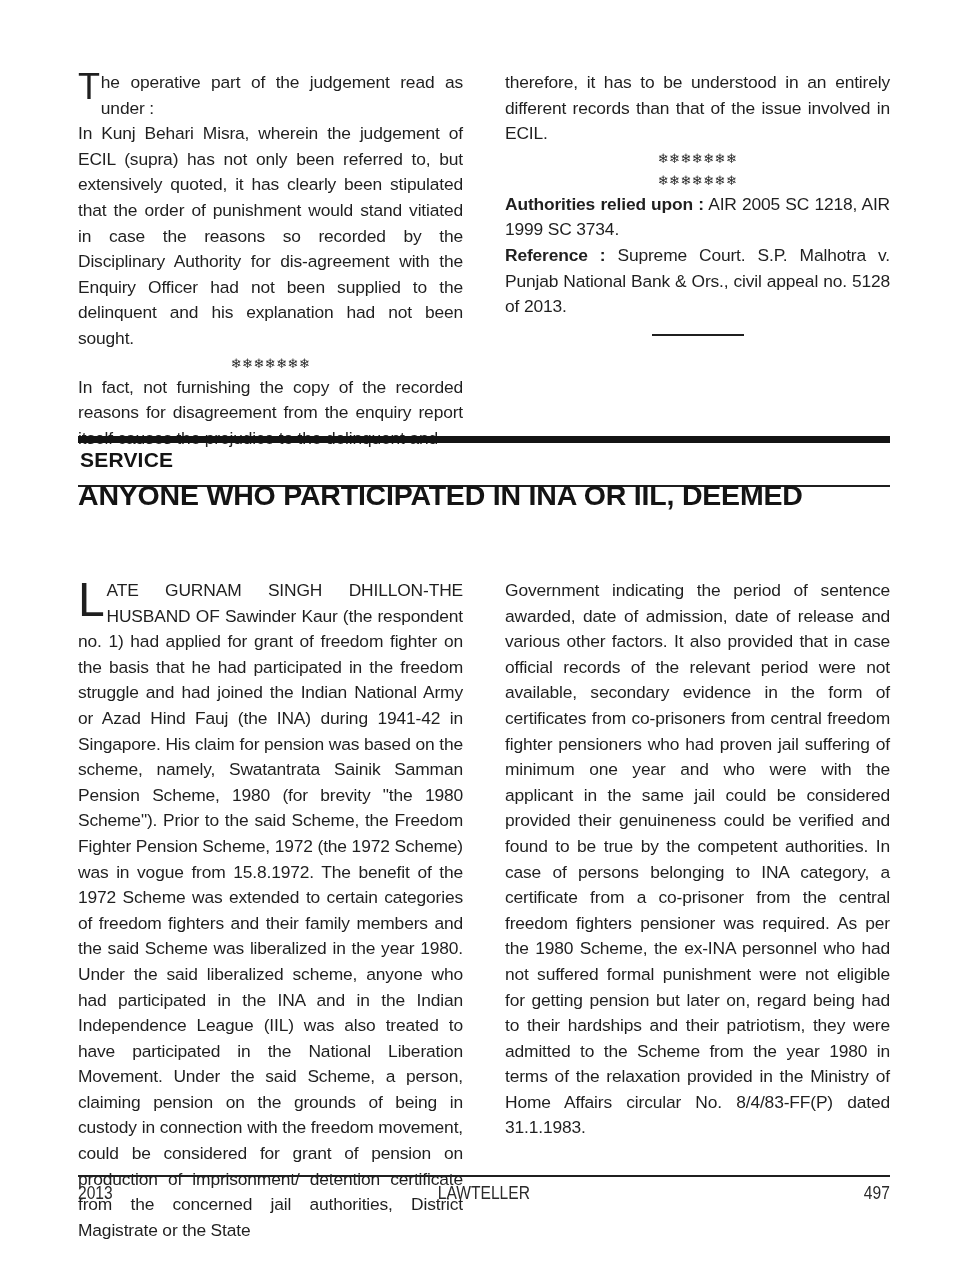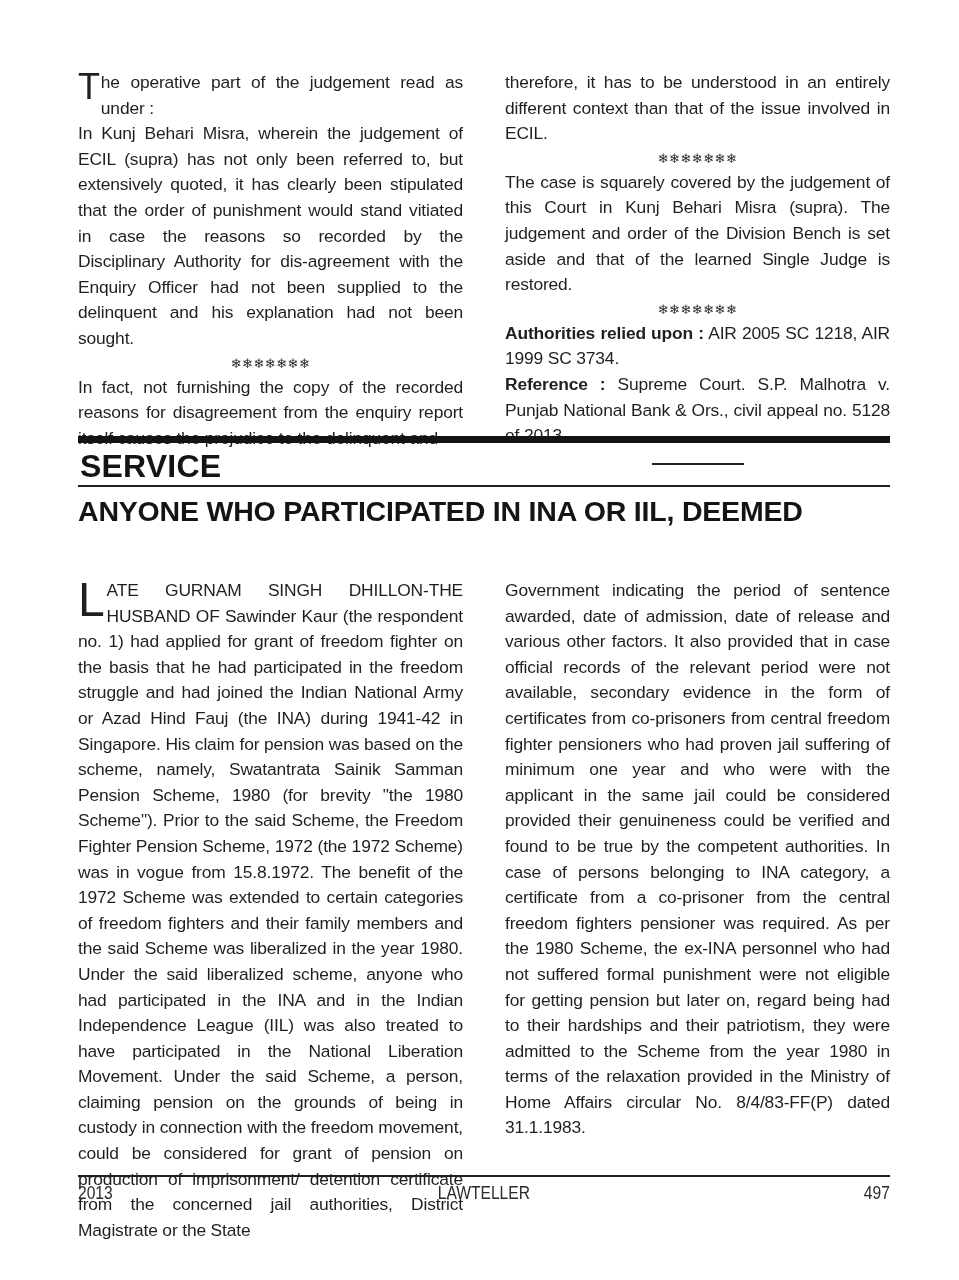--- a/index.html
+++ b/index.html
@@ -92,31 +92,31 @@
     width: 812px;
     height: 2px;
     background: #1f1f1f;
   }
 
   
   .service-head {
     position: absolute;
     left: 80px;
     top: 448px;
-    font-size: 32px;
+    font-size: 21px;
     font-weight: bold;
     letter-spacing: 0.2px;
     color: #141414;
   }
 
   
   .article-title {
     position: absolute;
     left: 78px;
-    top: 492px;
+    top: 476px;
     width: 812px;
     text-align: center;
     font-size: 28.5px;
     line-height: 38px;
     font-weight: bold;
     letter-spacing: -0.2px;
     color: #141414;
   }
   .article-title .t-line { display: block; }
   .article-title .t-line.first { text-align: left; }
@@ -175,23 +175,22 @@
   <div class="top-section">
 
     <div class="col">
       <p class="para"><span class="dropcap-t">T</span><span>he operative part of the judgement read as under :</span></p>
       <p class="para">In Kunj Behari Misra, wherein the judgement of ECIL (supra) has not only been referred to, but extensively quoted, it has clearly been stipulated that the order of punishment would stand vitiated in case the reasons so recorded by the Disciplinary Authority for dis-agreement with the Enquiry Officer had not been supplied to the delinquent and his explanation had not been sought.</p>
       <div class="flake-sep">❄❄❄❄❄❄❄</div>
       <p class="para">In fact, not furnishing the copy of the recorded reasons for disagreement from the enquiry report itself causes the prejudice to the delinquent and</p>
     </div>
 
     <div class="col">
-      <p class="para">therefore, it has to be understood in an entirely different context than that of the issue involved in ECIL.</p>
+      <p class="para">therefore, it has to be understood in an entirely different records than that of the issue involved in ECIL.</p>
       <div class="flake-sep">❄❄❄❄❄❄❄</div>
-      <p class="para">The case is squarely covered by the judgement of this Court in Kunj Behari Misra (supra). The judgement and order of the Division Bench is set aside and that of the learned Single Judge is restored.</p>
       <div class="flake-sep">❄❄❄❄❄❄❄</div>
       <p class="para"><span class="bold-lead">Authorities relied upon :</span><span> AIR 2005 SC 1218, AIR 1999 SC 3734.</span></p>
       <p class="para"><span class="bold-lead">Reference :</span><span> Supreme Court. S.P. Malhotra v. Punjab National Bank &amp; Ors., civil appeal no. 5128 of 2013.</span></p>
       <div class="short-rule"></div>
     </div>
   </div>
 
   <div class="heavy-bar" style="top:436px;"></div>
 
   <div class="service-head">SERVICE</div>

